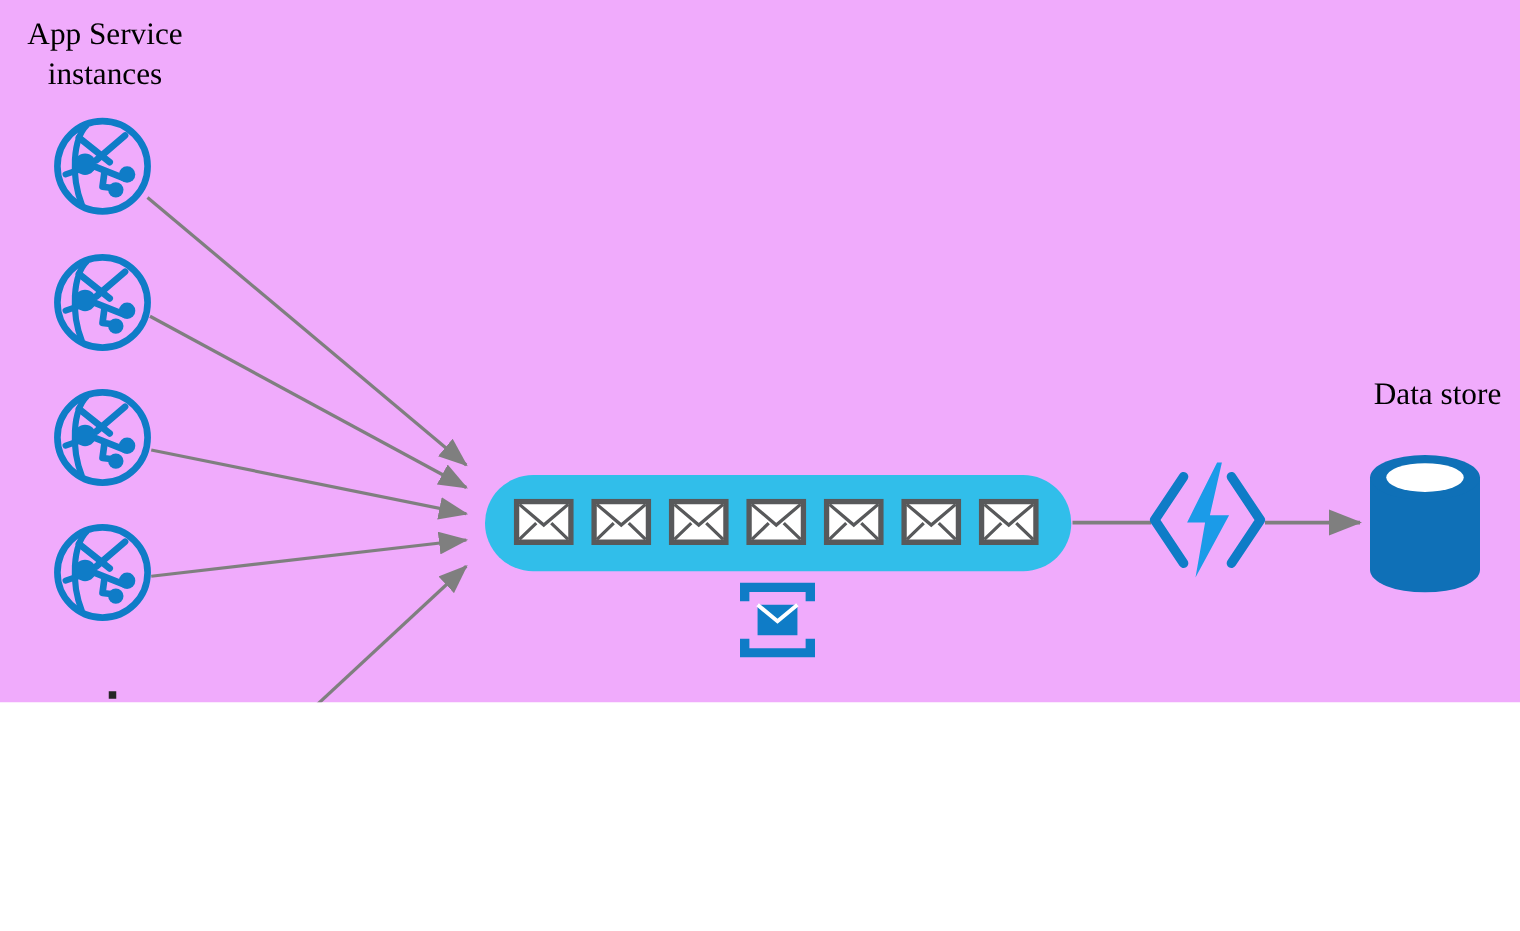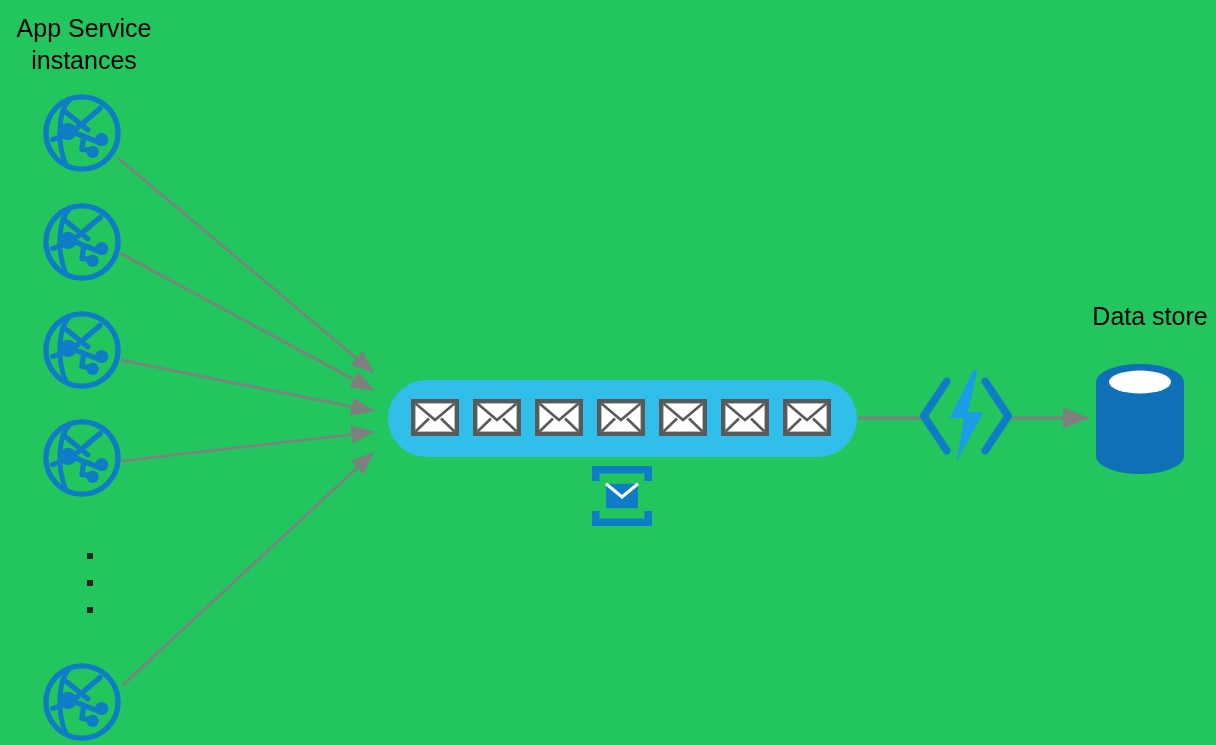--- a/index.html
+++ b/index.html
@@ -8,23 +8,24 @@
     padding: 0;
     background: #ffffff;
   }
   body {
     font-family: "Liberation Sans", sans-serif;
     color: #000000;
   }
   #diagram-root {
     position: relative;
     width: 1216px;
-    height: 745px;
-    background: #22c55e;
+    height: 562px;
+    background: #f0abfc;
     overflow: hidden;
+    font-family: Liberation Serif, serif;
   }
   .layer {
     position: absolute;
     left: 0;
     top: 0;
     width: 1216px;
     height: 745px;
   }
   .label {
     position: absolute;

